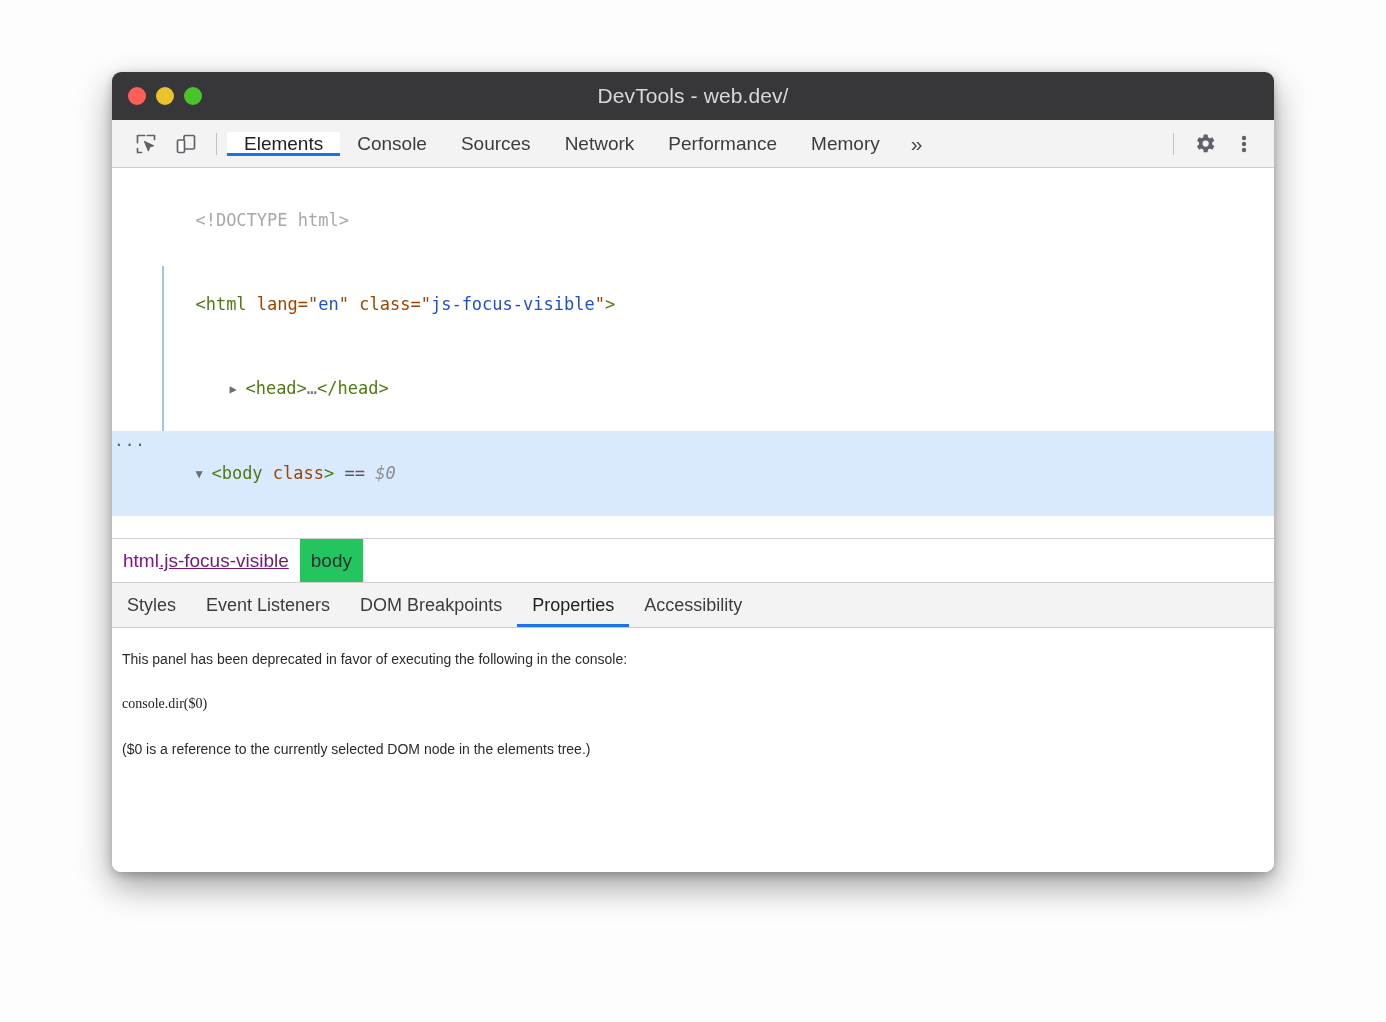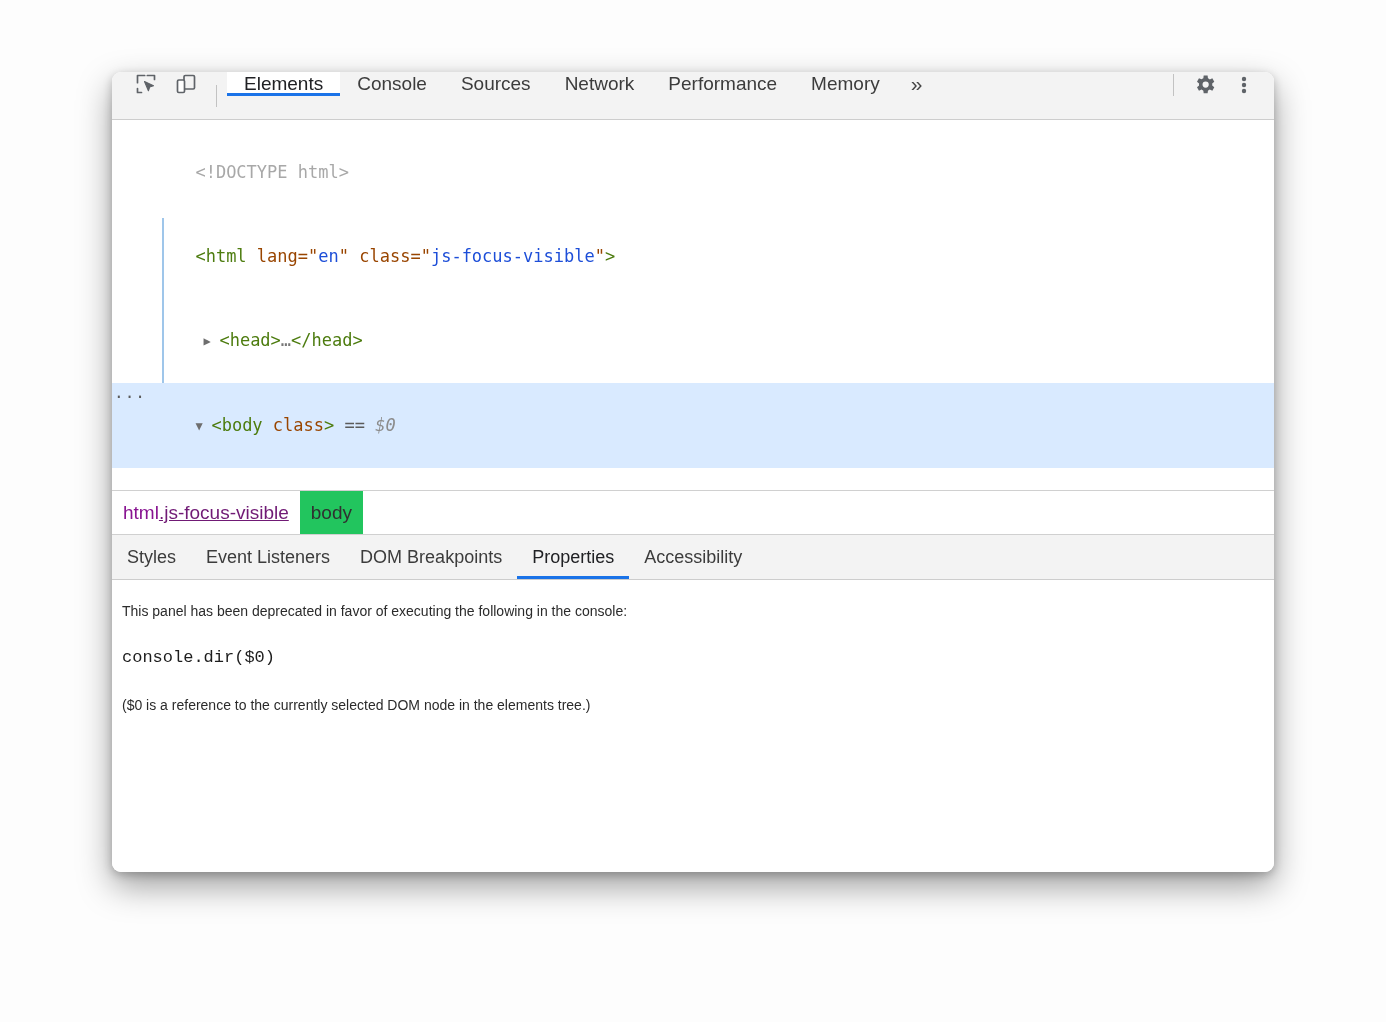--- a/index.html
+++ b/index.html
@@ -50,21 +50,21 @@
     letter-spacing: 0.1px;
     font-family: "Liberation Sans", sans-serif;
   }
 
   
   #main-toolbar {
     height: 48px; flex: 0 0 48px;
     background: #f3f3f3;
     border-bottom: 1px solid #cdcdcd;
     display: flex;
-    align-items: flex-start;
+    align-items: center;
     position: relative;
   }
   .tool-icon-btn {
     width: 40px;
     display: flex; align-items: center; justify-content: center;
     cursor: pointer;
   }
   .tool-icon-btn:first-child { margin-left: 14px; }
   .toolbar-sep {
     width: 1px; height: 22px; background: #c2c2c2;
@@ -112,21 +112,21 @@
   }
   .node-row {
     padding-left: 22px;
     position: relative;
     white-space: pre-wrap;
     word-break: break-word;
   }
   .node-row.selected {
     background: #d9eaff;
   }
-  .indent-1 { padding-left: 30px; }
+  .indent-1 { padding-left: 56px; }
   .indent-2 { padding-left: 58px; text-indent: -18px; }
   .ellipsis-dots {
     position: absolute;
     left: 2px; top: 0;
     color: #5a5a5a;
     letter-spacing: 1px;
     font-size: 16px;
   }
   .tw {
     display: inline-block;
@@ -204,31 +204,39 @@
     background: #ffffff;
     padding: 22px 0 0 10px;
   }
   .prop-line {
     font-size: 14px;
     color: #2b2b2b;
     margin-bottom: 27px;
     line-height: 1.3;
   }
   .prop-code {
-    font-family: Liberation Mono, monospace;
-    font-size: 17px;
+    font-family: Liberation Serif, serif;
+    font-size: 14px;
     color: #1d1d1d;
   }
   svg { display: block; }
 </style>
 </head>
 <body>
 
 <div id="devtools-window">
 
+  <div id="title-bar">
+    <div class="traffic-lights">
+      <span class="light red"></span>
+      <span class="light yellow"></span>
+      <span class="light green"></span>
+    </div>
+    <div id="window-title">DevTools - web.dev/</div>
+  </div>
 
   <div id="main-toolbar">
 
     <div class="tool-icon-btn">
       <span>
         <svg width="24" height="24" viewBox="0 0 24 24">
           <path d="M3.5 3.5h7.2M3.5 3.5v7.2M20.5 3.5h-7.2M20.5 3.5v4" stroke="#5f6368" stroke-width="1.7" fill="none" stroke-linecap="round"></path>
           <path d="M3.5 20.5h4M3.5 20.5v-4" stroke="#5f6368" stroke-width="1.7" fill="none" stroke-linecap="round"></path>
           <path d="M10.5 9.5l9 4.2-3.8 1.3-1.3 3.8z" fill="#5f6368" stroke="#5f6368" stroke-width="1.1" stroke-linejoin="round"></path>
         </svg>

